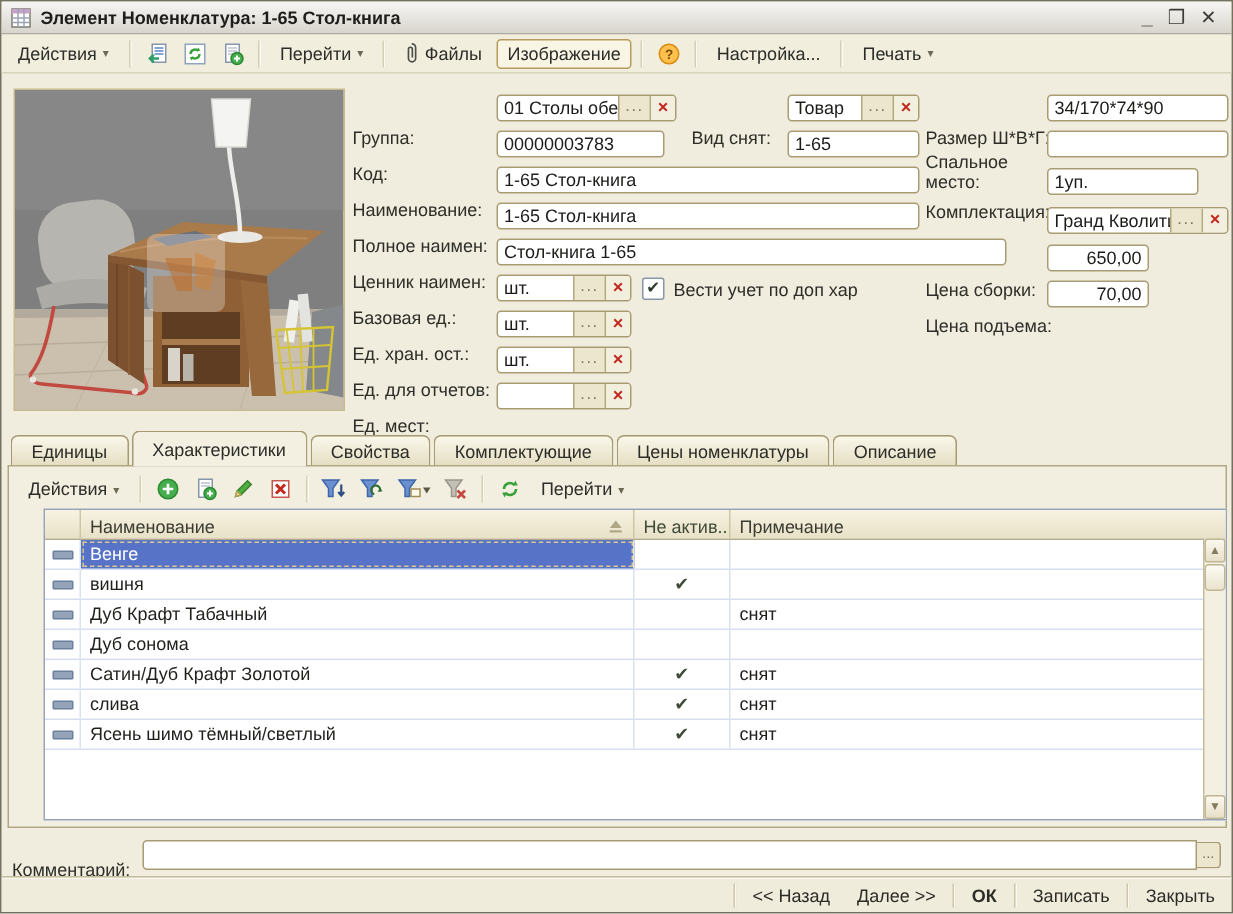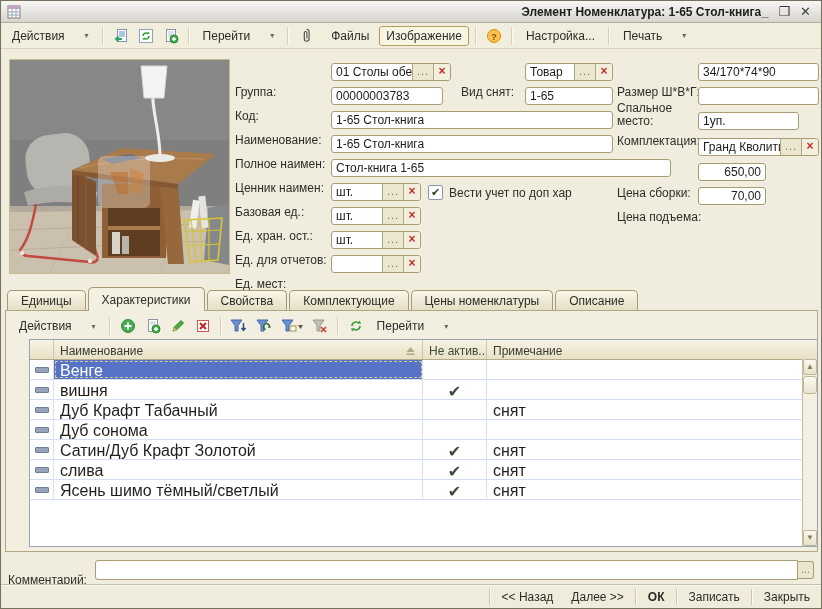--- a/index.html
+++ b/index.html
@@ -1,25 +1,25 @@
 <!DOCTYPE html>
 <html><head>
 <meta charset="utf-8">
 <style>
   html,body{margin:0;padding:0;}
   body{font-family:"Liberation Sans","DejaVu Sans",sans-serif;background:#9a9a92;}
   #window{position:relative;width:822px;height:609px;background:#f0edde;border:1px solid #75715f;box-sizing:border-box;overflow:hidden;}
   
-  .titlebar{position:absolute;left:0;top:0;right:0;height:22px;background:linear-gradient(#f7f6f4,#d8d5cd);border-bottom:1px solid #aeaba1;display:flex;align-items:center;padding:0 6px;box-sizing:border-box;text-align:right;}
+  .titlebar{position:absolute;left:0;top:0;right:0;height:22px;background:linear-gradient(#f7f6f4,#d8d5cd);border-bottom:1px solid #aeaba1;display:flex;align-items:center;padding:0 6px;box-sizing:border-box;}
   .w-title{font-size:12px;font-weight:bold;color:#1d1d1b;margin-left:6px;flex:1;white-space:nowrap;overflow:hidden;}
   .w-controls{display:flex;gap:10px;margin-right:4px;}
   .wc{font-size:13px;color:#3c3c38;line-height:14px;cursor:default;font-weight:bold;}
   
   .toolbar{position:absolute;left:0;top:22px;right:0;height:26px;background:#f1eede;border-bottom:1px solid #d9d3bd;display:flex;align-items:center;padding:0 4px;gap:3px;box-sizing:border-box;}
-  .tbtn{display:flex;align-items:center;gap:20px;border:1px solid transparent;background:transparent;font-family:inherit;font-size:12px;color:#2c2c28;padding:2px 6px;border-radius:2px;white-space:nowrap;}
+  .tbtn{display:flex;align-items:center;gap:4px;border:1px solid transparent;background:transparent;font-family:inherit;font-size:12px;color:#2c2c28;padding:2px 6px;border-radius:2px;white-space:nowrap;}
   .tbtn .dd{font-size:8px;color:#6b6least;color:#6b6a55;}
   .tbtn.toggled{border:1px solid #b59c5c;background:#f9f5e4;border-radius:3px;}
   .ibtn{width:22px;height:20px;display:flex;align-items:center;justify-content:center;border:1px solid transparent;background:transparent;padding:0;}
   .sep{width:1px;height:18px;background:#d5cfb6;border-right:1px solid #fbf9f0;margin:0 3px;}
   
   .flabel{position:absolute;font-size:12px;color:#2e2e28;white-space:nowrap;margin-top:19px;}
   .flabel.wrap{white-space:normal;line-height:13px;}
   .fld{position:absolute;height:18px;display:flex;align-items:stretch;border:1px solid #a89d72;border-radius:3px;background:#fff;box-sizing:border-box;overflow:hidden;}
   .fld .val{flex:1;font-size:12px;color:#1c1c1a;padding:1px 4px 0;white-space:nowrap;overflow:hidden;}
   .fld .val.num{text-align:right;}
@@ -34,21 +34,21 @@
   .tab{font-size:12px;color:#2d2d27;padding:3px 13px 3px;background:linear-gradient(#faf7ea,#e4ddc2);border:1px solid #a69a72;border-bottom:none;border-radius:5px 5px 0 0;height:21px;box-sizing:border-box;white-space:nowrap;}
   .tab.active{background:#f3f0e2;height:24px;padding-top:5px;position:relative;z-index:3;}
   
   .panel{position:absolute;left:4px;top:309px;width:813px;height:242px;border:1px solid #b1a784;background:#f2efe1;box-sizing:border-box;z-index:2;}
   .gtoolbar{position:absolute;left:2px;top:2px;right:2px;height:26px;display:flex;align-items:center;gap:3px;padding:0 4px;}
   .grid{position:absolute;left:23px;top:28px;width:789px;height:208px;border:1px solid #9aa2b5;background:#fff;box-sizing:border-box;}
   .ghead{display:flex;height:19px;background:linear-gradient(#f7f3e3,#e8e1c7);border-bottom:1px solid #b3ab8c;}
   .gh{font-size:12px;color:#3b3b32;padding:2px 6px 0;border-right:1px solid #cdc5a6;box-sizing:border-box;white-space:nowrap;overflow:hidden;display:flex;align-items:center;}
   .gbody{position:relative;height:188px;overflow:hidden;}
   .grow{display:flex;height:19px;border-bottom:1px solid #d5dff1;}
-  .gcell{font-size:16px;color:#1f1f1c;padding:2px 6px 0;border-right:1px solid #dae2f2;box-sizing:border-box;white-space:nowrap;overflow:hidden;}
+  .gcell{font-size:12px;color:#1f1f1c;padding:2px 6px 0;border-right:1px solid #dae2f2;box-sizing:border-box;white-space:nowrap;overflow:hidden;}
   .gmark{width:24px;display:flex;align-items:center;justify-content:center;padding:0;}
   .gname{width:369px;}
   .ginact{width:64px;text-align:center;color:#3f4a37;}
   .gnote{flex:1;border-right:none;}
   .gname.sel{background:#5673c8;color:#fff;outline:1px dashed #d9c88d;outline-offset:-2px;}
   .dash{width:12px;height:4px;background:#93a3ba;border:1px solid #6c7f9c;border-radius:1px;}
   .vscroll{position:absolute;right:0;top:0;width:15px;height:206px;background:#f4f0e1;border-left:1px solid #c3bb9d;box-sizing:border-box;}
   .varr{position:absolute;left:0;width:14px;height:16px;background:linear-gradient(#fbf8ee,#e7e0c9);border:1px solid #bfb694;border-radius:2px;box-sizing:border-box;font-size:8px;color:#837c5e;text-align:center;line-height:14px;}
   .vthumb{position:absolute;left:0;top:17px;width:14px;height:18px;background:linear-gradient(#fdfbf3,#e9e3cd);border:1px solid #bfb694;border-radius:3px;box-sizing:border-box;}
   

